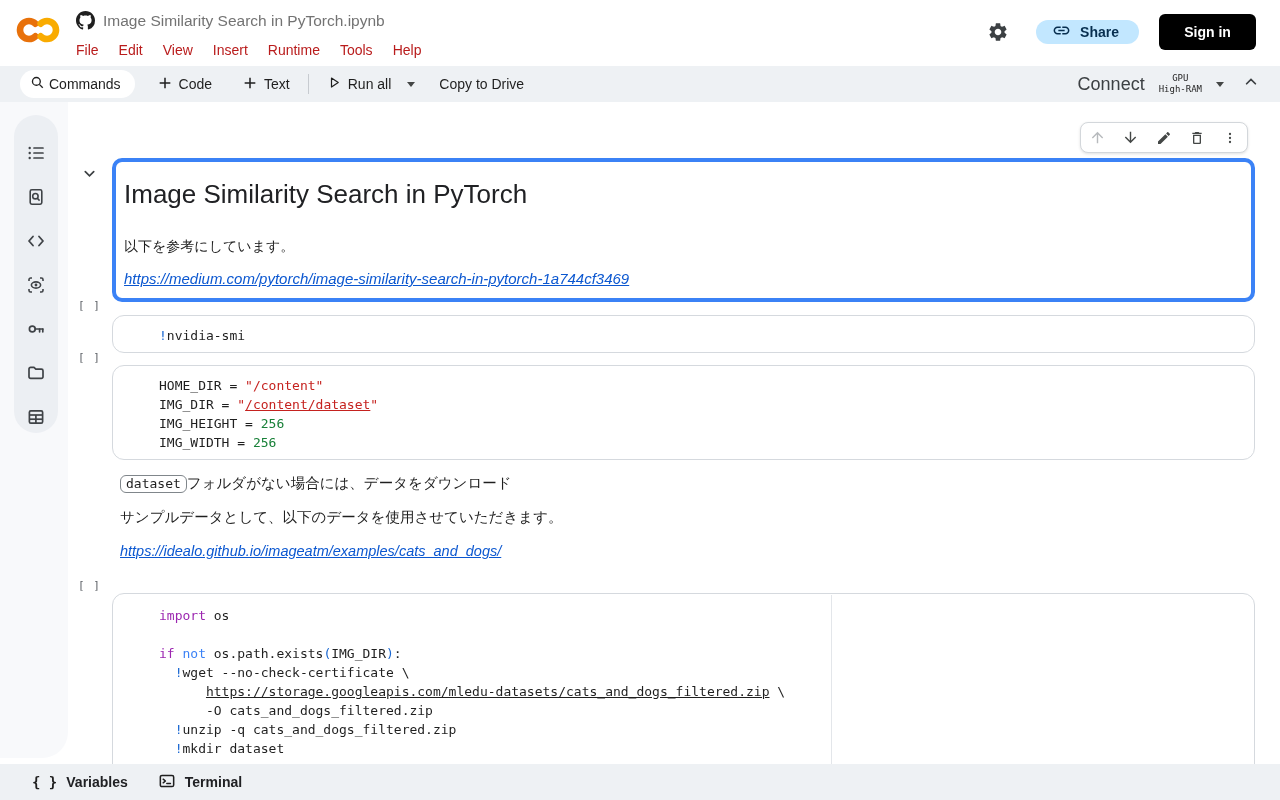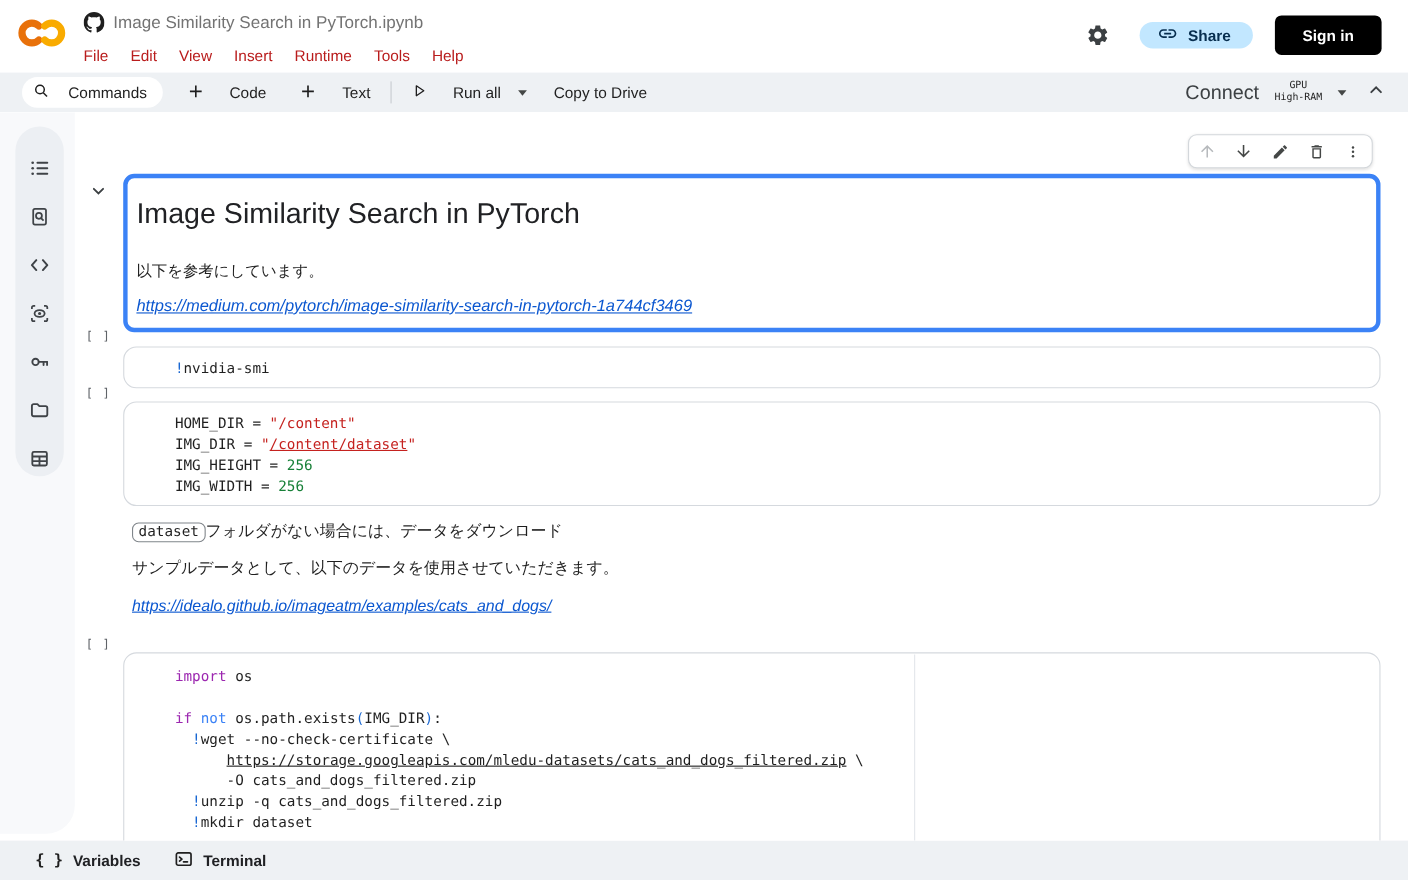--- a/index.html
+++ b/index.html
@@ -17,22 +17,22 @@
   .hdr-right { position:absolute; right:24px; top:14px; display:flex; align-items:center; gap:20px; }
   .gear-btn { width:36px; height:36px; display:flex; align-items:center; justify-content:center; }
   .share-btn { height:24px; padding:0 20px 0 16px; background:#c2e7ff; border-radius:18px;
     display:flex; align-items:center; gap:9px; color:#072e4f; font-size:14px; font-weight:600; }
   .signin-btn { height:36px; width:97px; background:#000000; border-radius:6px; color:#fff;
     font-size:14px; font-weight:600; display:flex; align-items:center; justify-content:center; }
 
   
   .toolbar { position:relative; height:36px; background:#eef1f4; display:flex; align-items:center; }
   .commands-pill { margin-left:20px; height:28px; background:#fff; border-radius:14px;
-    display:flex; align-items:center; gap:17px; padding:0 14px 0 10px; font-size:14px; color:#1f1f1f; }
-  .tb-item { display:flex; align-items:center; gap:23px; font-size:14px; color:#1f1f1f; padding:0 8px; }
+    display:flex; align-items:center; gap:4px; padding:0 14px 0 10px; font-size:14px; color:#1f1f1f; }
+  .tb-item { display:flex; align-items:center; gap:6px; font-size:14px; color:#1f1f1f; padding:0 8px; }
   .tb-add { margin-left:14px; }
   .tb-divider { width:1px; height:20px; background:#c7cbd0; margin:0 10px; }
   .caret-down { width:0; height:0; border-left:4.5px solid transparent; border-right:4.5px solid transparent;
     border-top:5px solid #444746; display:inline-block; }
   .tb-right { position:absolute; right:22px; top:0; height:36px; display:flex; align-items:center; gap:14px; }
   .connect-label { font-size:18px; color:#3c4043; }
   .runtime-badge { font-family:"DejaVu Sans Mono", monospace; font-size:9px; line-height:11px;
     color:#1f1f1f; text-align:center; }
   .collapse-chevron { margin-left:6px; }
 

